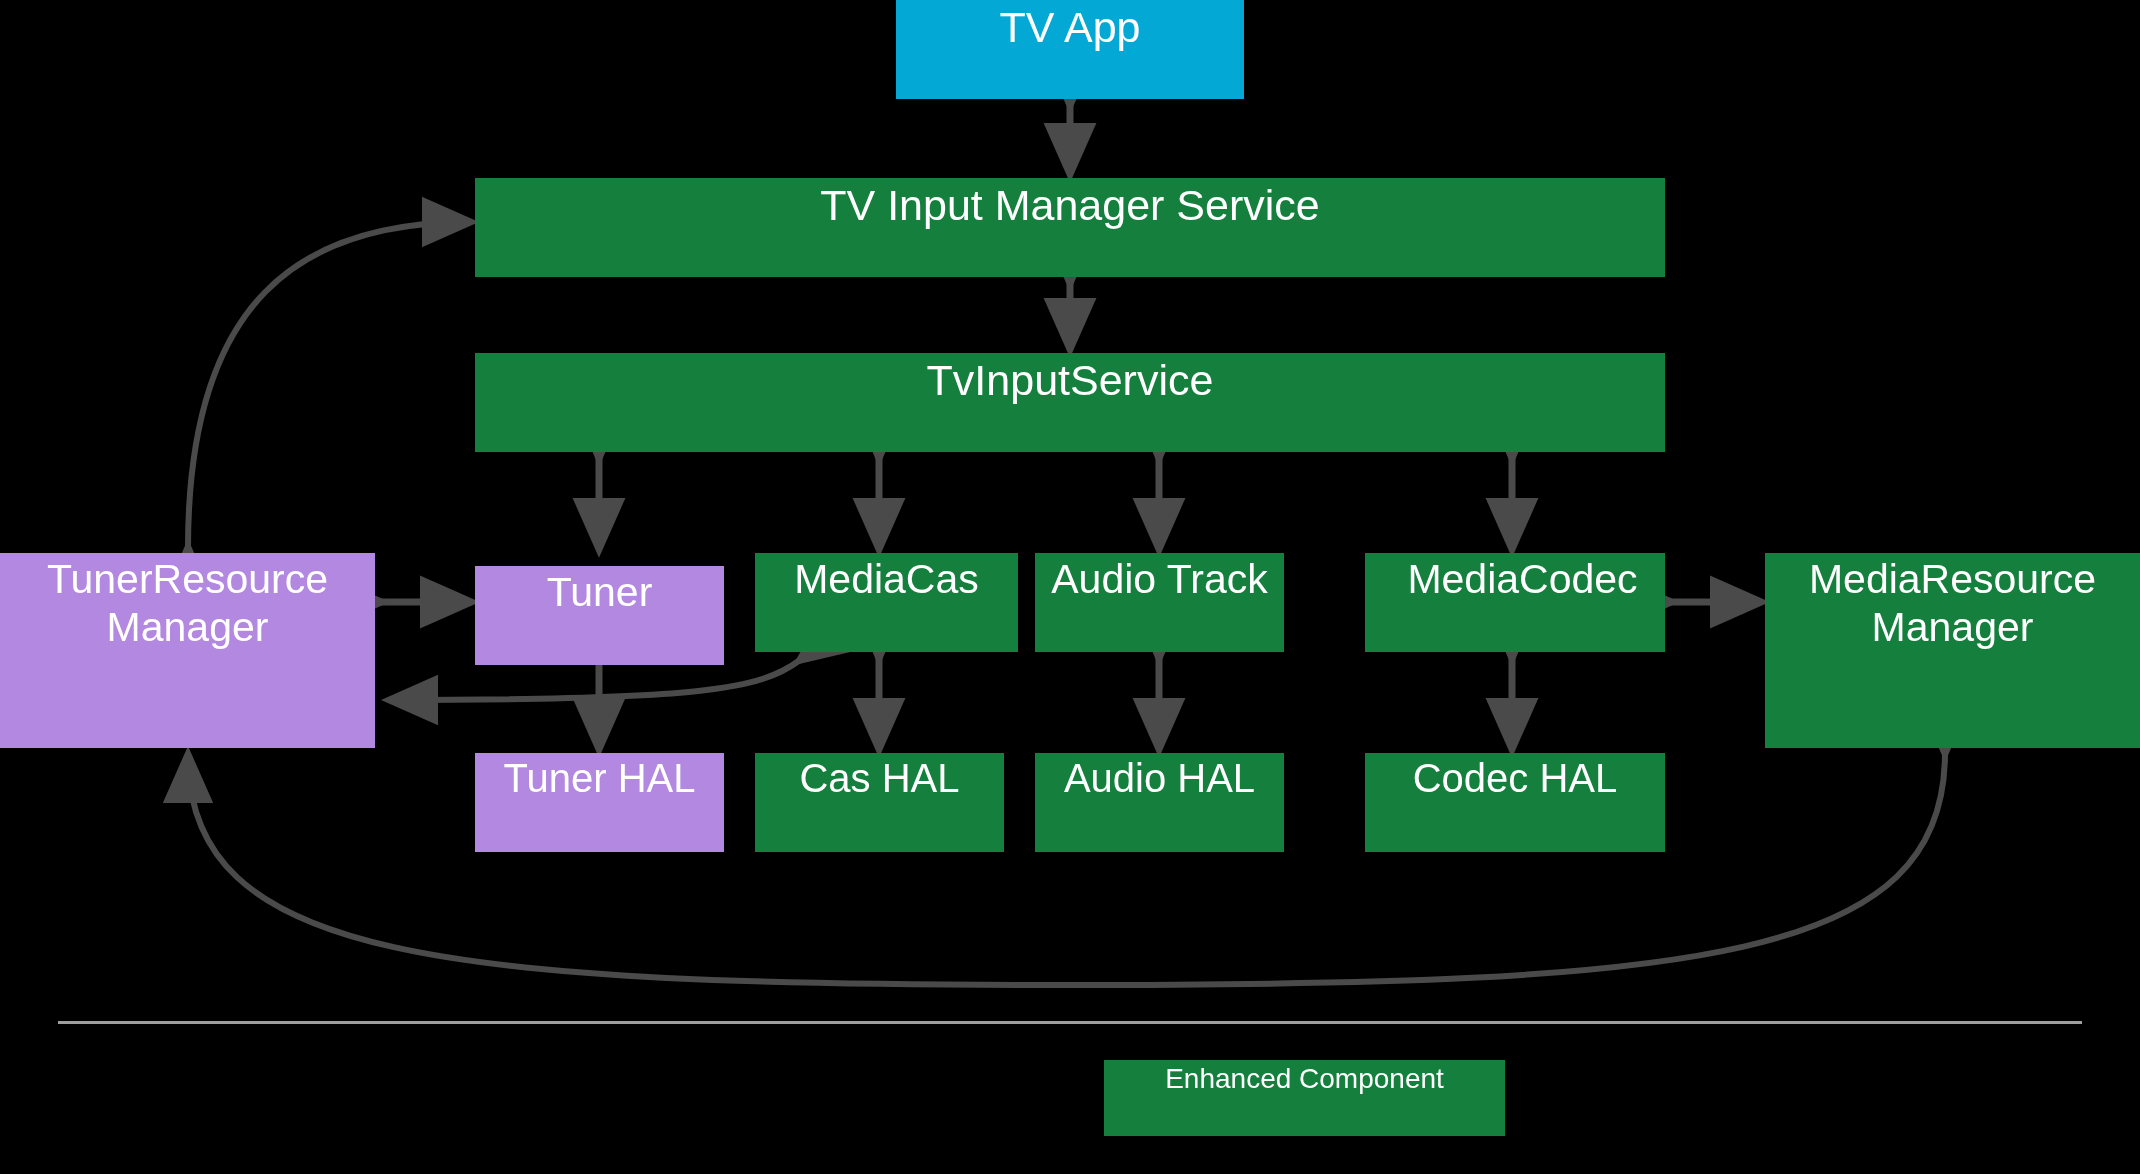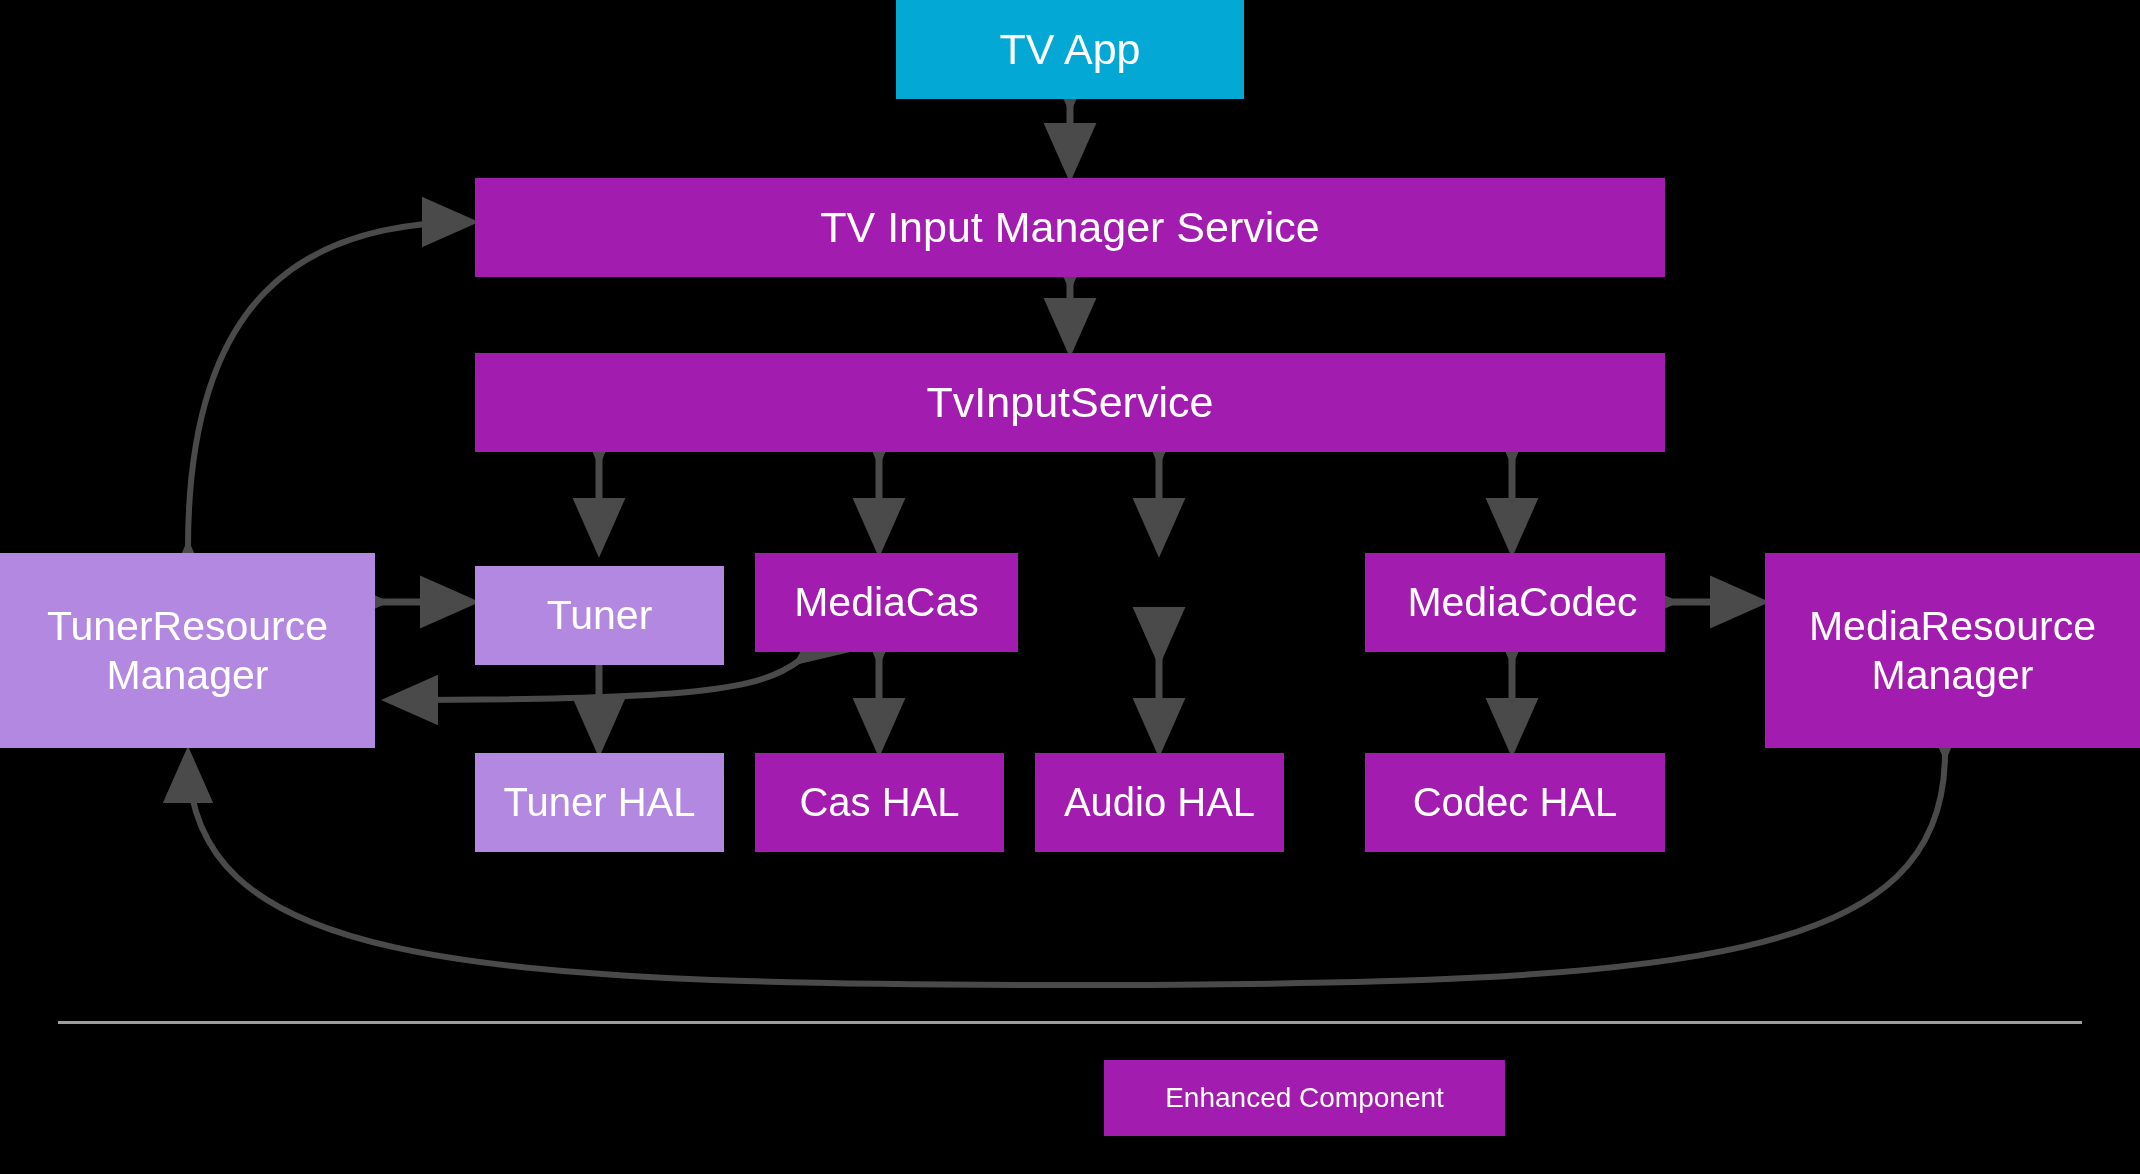--- a/index.html
+++ b/index.html
@@ -14,32 +14,32 @@
   #stage {
     position: relative;
     width: 2140px;
     height: 1174px;
     background: #000000;
     overflow: hidden;
   }
   .node {
     position: absolute;
     display: flex;
-    align-items: center;
+    align-items: flex-start;
     justify-content: center;
     text-align: center;
     color: #ffffff;
     line-height: 1.18;
     box-sizing: border-box;
     padding: 2px 6px;
     white-space: pre-line;
     user-select: none;
   }
   .node.blue   { background: #03A9D4; }
-  .node.orange { background: #a21caf; }
+  .node.orange { background: #15803d; }
   .node.purple { background: #B388E0; }
 
   .size-xl { font-size: 43px; }
   .size-lg { font-size: 41px; }
   .size-md { font-size: 40px; }
   .size-legend { font-size: 28px; }
 
   svg#wires {
     position: absolute;
     left: 0;
@@ -109,20 +109,23 @@
   </div>
 
   <div class="node purple size-lg" style="left:475px; top:566px; width:249px; height:99px;">
     <span>Tuner</span>
   </div>
 
   <div class="node orange size-lg" style="left:755px; top:553px; width:263px; height:99px;">
     <span>MediaCas</span>
   </div>
 
+  <div class="node orange size-lg" style="left:1035px; top:553px; width:249px; height:99px;">
+    <span>Audio Track</span>
+  </div>
 
   <div class="node orange size-lg" style="left:1365px; top:553px; width:300px; height:99px;padding-left:21px;">
     <span>MediaCodec</span>
   </div>
 
   <div class="node orange size-lg" style="left:1765px; top:553px; width:375px; height:195px;">
     <span>MediaResource
 Manager</span>
   </div>
 

